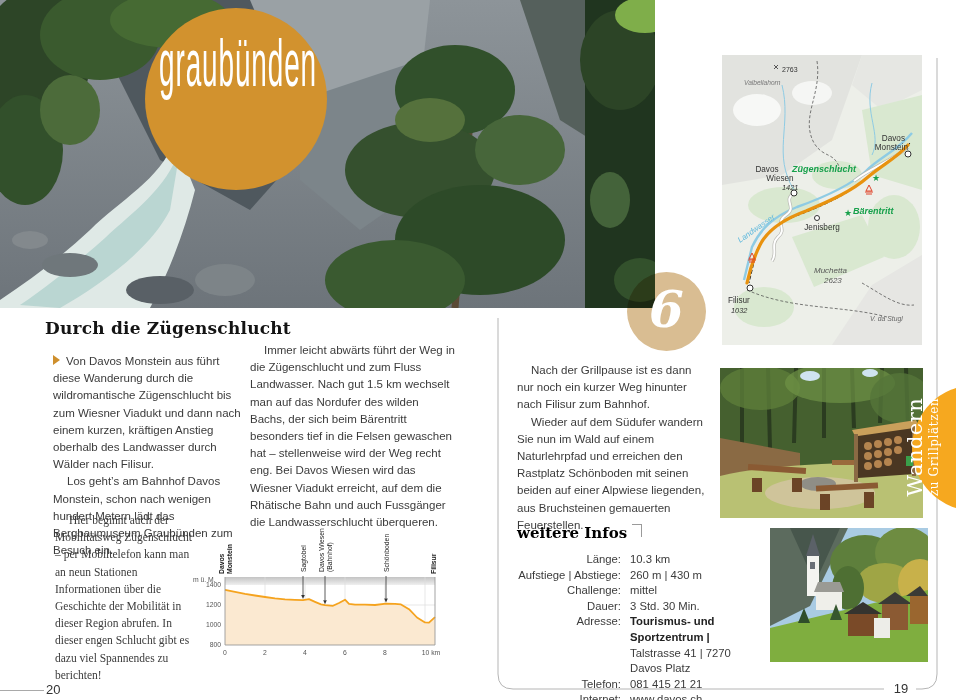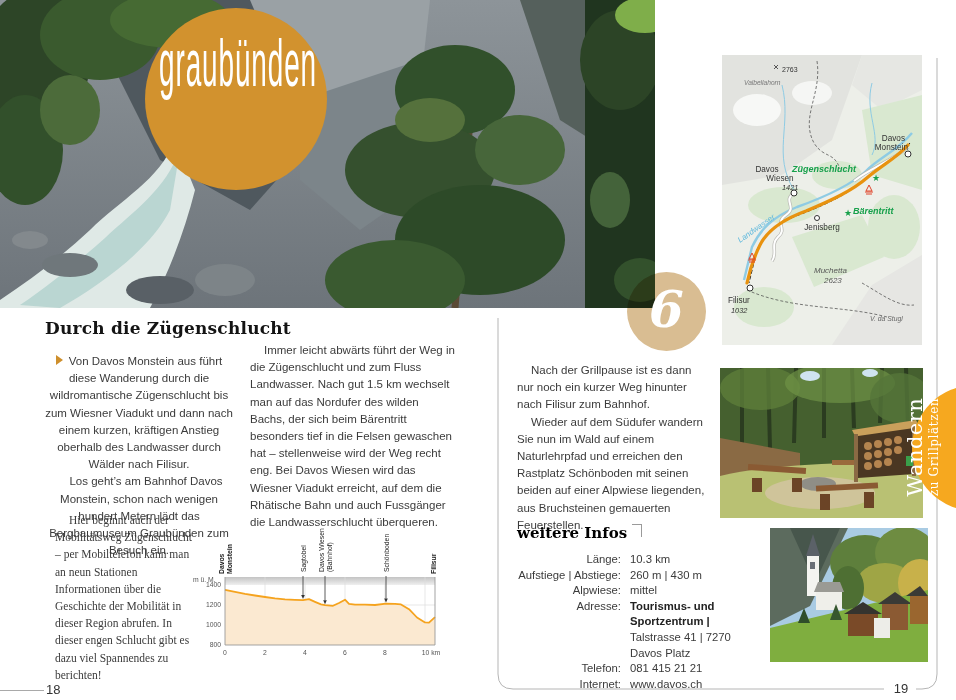--- a/index.html
+++ b/index.html
@@ -17,21 +17,21 @@
              letter-spacing:1px;transform:scaleY(2.15) scaleX(.9);transform-origin:top center;}
   .badge-blend{left:627px;top:272px;width:79px;height:79px;border-radius:50%;
                background:#D9BD92;mix-blend-mode:multiply;}
   .badge-num{left:627px;top:272px;width:79px;height:79px;line-height:76px;text-align:center;
              color:#fff;font-family:"DejaVu Serif",serif;font-style:italic;font-weight:700;
              font-size:50px;}
   .heading{left:45px;top:318px;font-family:"DejaVu Serif",serif;font-weight:700;
            font-size:17px;color:#141414;letter-spacing:.2px;text-align:right;}
   .bodycol{font-size:11.5px;line-height:17.2px;color:#3b3b3b;}
   .bodycol p.ind{text-indent:14px;}
-  .col1{left:45px;top:353px;width:188px;text-align:center;}
+  .col1{left:53px;top:353px;width:188px;}
   .col1-narrow{left:55px;top:512px;width:142px;font-family:Liberation Serif, serif;}
   .col2{left:250px;top:342px;width:205px;}
   .col3{left:517px;top:362px;width:190px;}
   .tri{display:inline-block;width:0;height:0;border-left:7px solid #CE8F2C;
        border-top:5px solid transparent;border-bottom:5px solid transparent;
        margin-right:6px;}
   .pagenum{font-size:13px;color:#333;}
   .rule18{left:0;top:690px;width:44px;height:1px;background:#a9a9a9;}
 
   
@@ -162,21 +162,21 @@
       <line x1="133" y1="50" x2="133" y2="74.19999999999999" stroke="#333" stroke-width="0.8"></line>
       <polygon points="131.2,74.19999999999999 134.8,74.19999999999999 133,78.19999999999999" fill="#333"></polygon>
       <text x="196.5" y="46" font-size="6.8" fill="#1a1a1a" transform="rotate(-90 196.5 46)">Schönboden</text>
       <line x1="194" y1="50" x2="194" y2="72.6" stroke="#333" stroke-width="0.8"></line>
       <polygon points="192.2,72.6 195.8,72.6 194,76.6" fill="#333"></polygon>
       <text x="243.5" y="48" font-size="6.8" fill="#1a1a1a" transform="rotate(-90 243.5 48)" font-weight="bold">Filisur</text>
     </g>
 </svg>
 
 <div class="abs rule18"></div>
-<div class="abs pagenum" style="left:46px;top:682px;">18</div>
+<div class="abs pagenum" style="left:46px;top:682px;">20</div>
 
 <svg class="abs" style="left:0;top:0;" width="956" height="700">
   <path d="M498,318 V674 Q498,689 513,689 H884 M916,689 H922 Q937,689 937,674 V58" fill="none" stroke="#b5b5b5" stroke-width="1"></path>
 </svg>
 
 <svg class="abs" style="left:722px;top:55px;" width="200" height="290" viewBox="0 0 200 290">
   <rect width="200" height="290" fill="#EDEFE9"></rect>
   <polygon points="0,0 140,0 110,85 60,120 0,130" fill="#E2E3DF"></polygon>
   <polygon points="140,0 200,0 200,35 160,55 130,30" fill="#E6E7E3"></polygon>
   <ellipse cx="35" cy="55" rx="24" ry="16" fill="#F7F8F6"></ellipse>
@@ -312,22 +312,26 @@
   <div class="info-rows">
     <div class="irow">
         <span class="ilabel">Länge:</span>
         <span class="ival">10.3 km</span>
       </div>
     <div class="irow">
         <span class="ilabel">Aufstiege | Abstiege:</span>
         <span class="ival">260 m | 430 m</span>
       </div>
     <div class="irow">
-        <span class="ilabel">Alpwiese:</span>
+        <span class="ilabel">Challenge:</span>
         <span class="ival">mittel</span>
+      </div>
+    <div class="irow">
+        <span class="ilabel">Dauer:</span>
+        <span class="ival">3 Std. 30 Min.</span>
       </div>
     <div class="irow">
       <span class="ilabel">Adresse:</span>
       <span class="ival"><b>Tourismus- und Sportzentrum |</b><br><span>Talstrasse 41 | 7270 Davos Platz</span></span>
     </div>
     <div class="irow">
         <span class="ilabel">Telefon:</span>
         <span class="ival">081 415 21 21</span>
       </div>
     <div class="irow">

